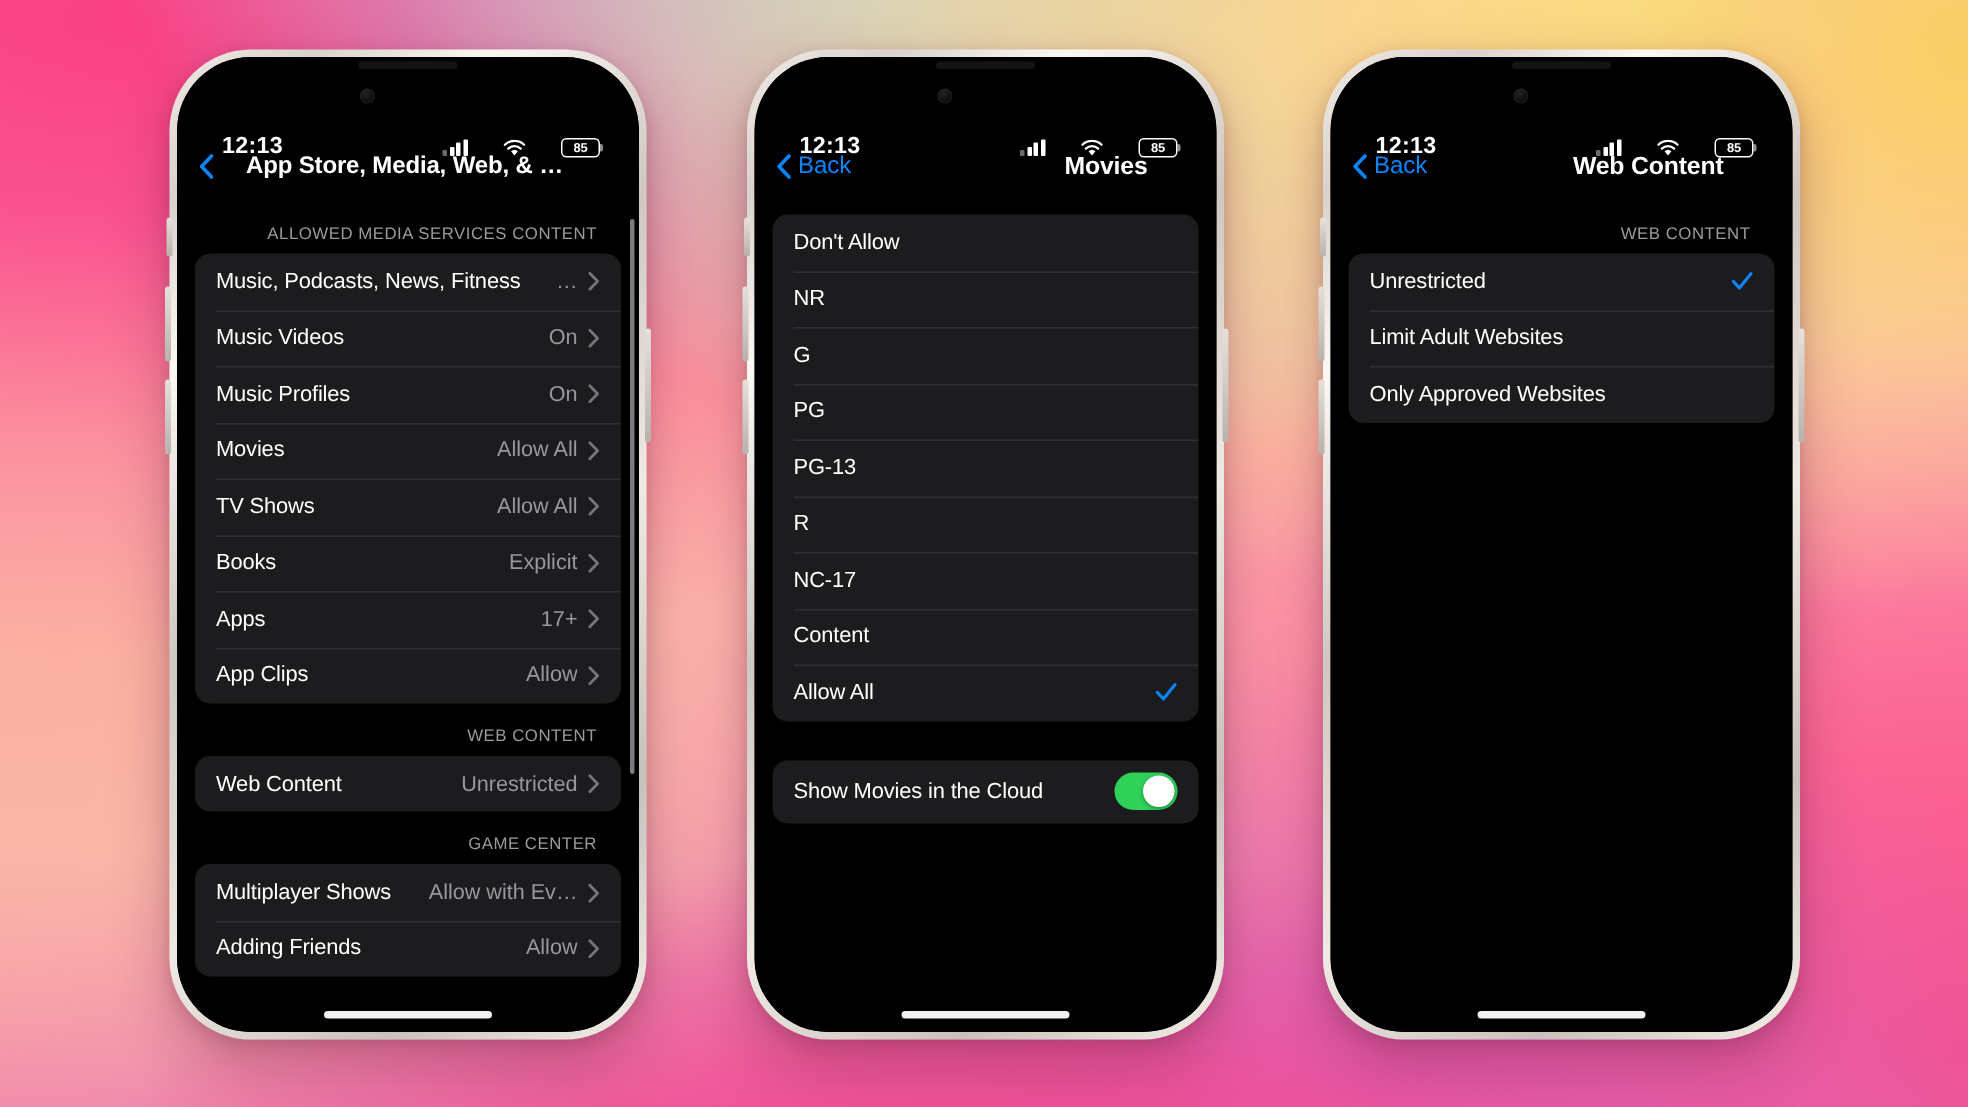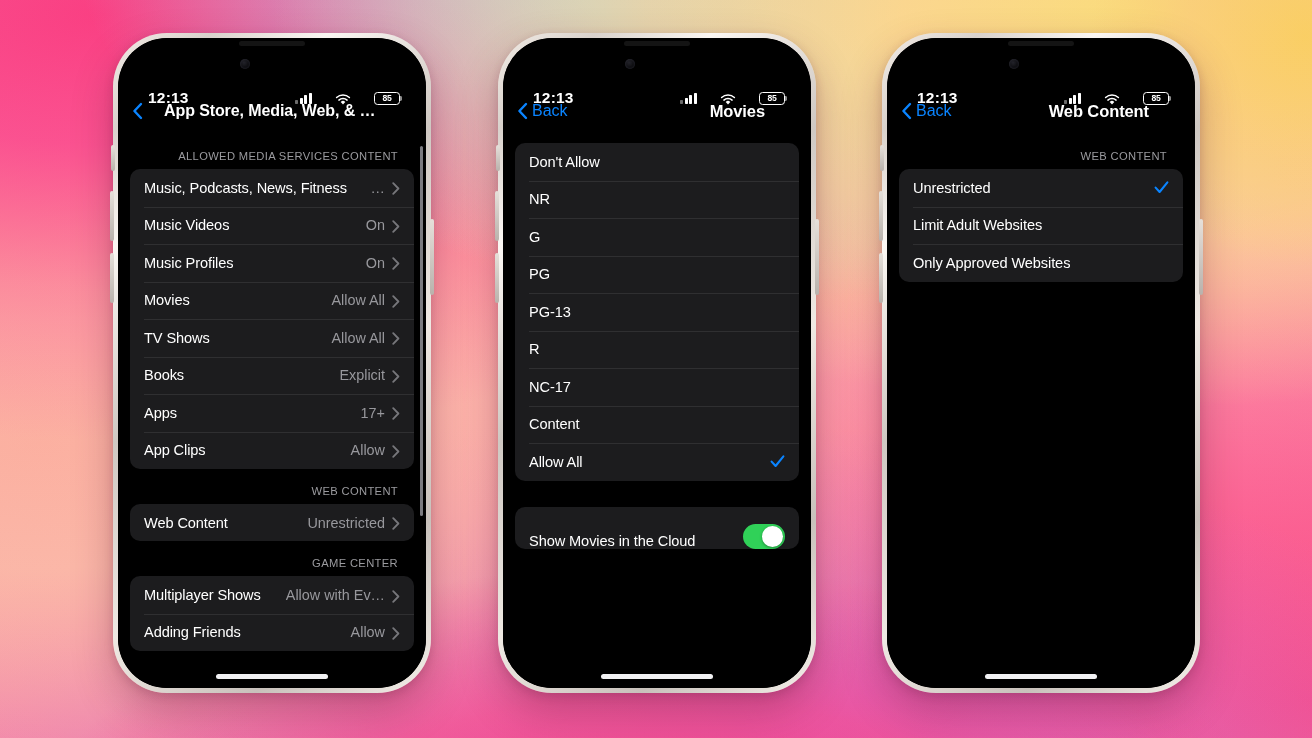--- a/index.html
+++ b/index.html
@@ -419,21 +419,21 @@
             <span class="row-label">Allow All</span>
             <span class="check">
               <svg viewBox="0 0 15 15" width="15" height="15">
                   <path d="M1.6 7.6 L5.6 12 L13.4 2.4" stroke="#0a84ff" stroke-width="2.1" fill="none" stroke-linecap="round" stroke-linejoin="round"></path>
                 </svg>
             </span>
           </div>
         </div>
 
         <div class="card" style="margin-top:26px;">
-          <div class="row" style="min-height:42px;align-items:flex-end;">
+          <div class="row" style="min-height:42px;">
             <span class="row-label">Show Movies in the Cloud</span>
             <span class="toggle">
               <span class="knob"></span>
             </span>
           </div>
         </div>
       </div>
 
       <div class="home-ind"></div>
     </div>

